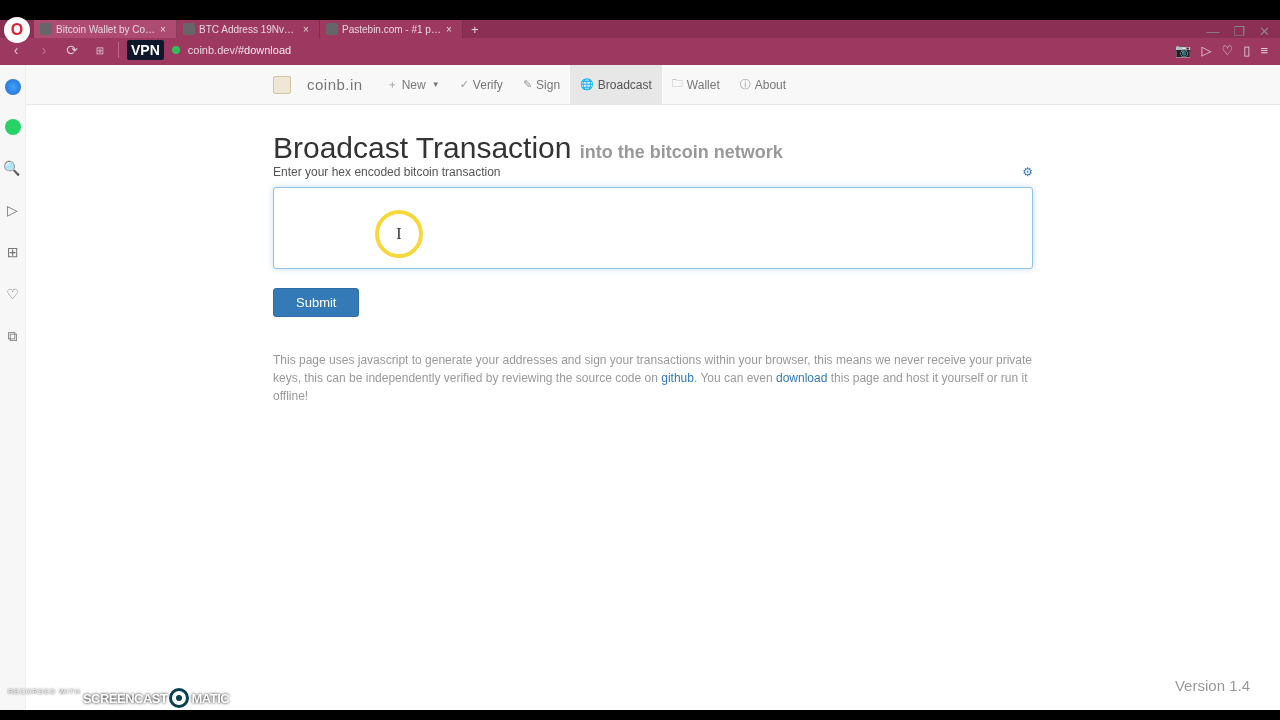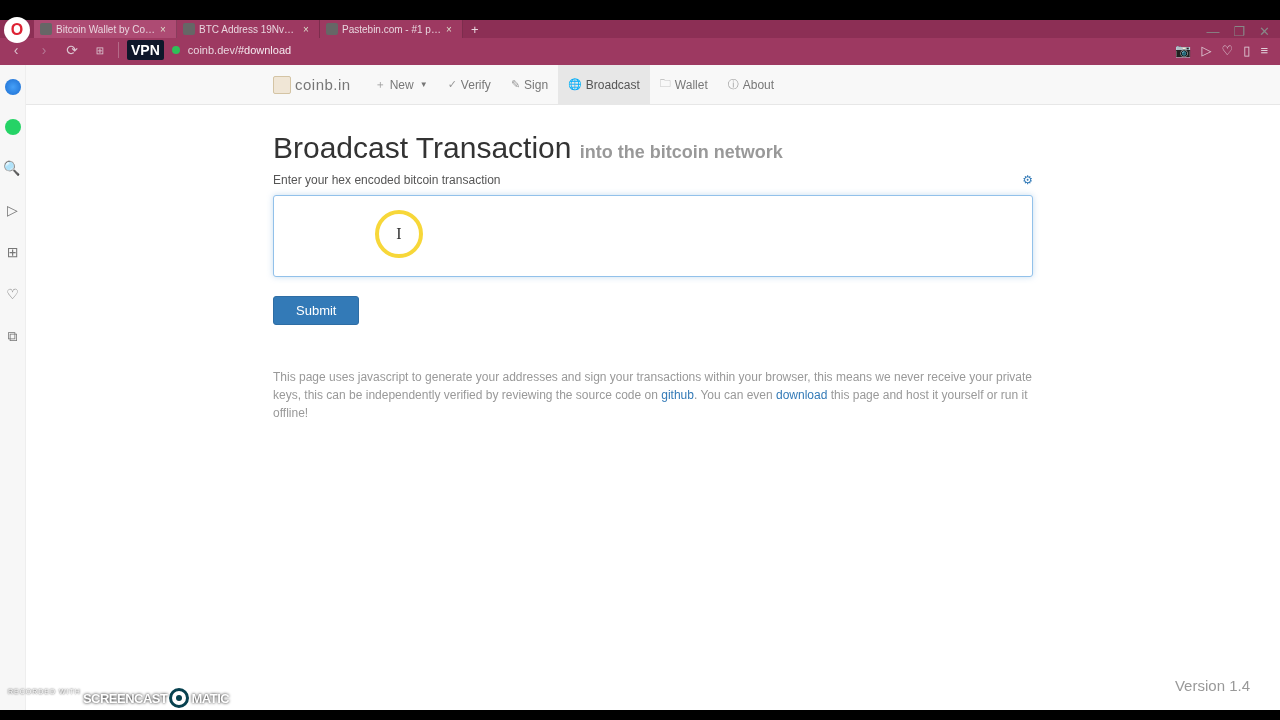--- a/index.html
+++ b/index.html
@@ -27,36 +27,36 @@
 .ri{color:#e0cfd9;font-size:13px}
 .win-ctrl{position:absolute;top:20px;right:0;display:flex;gap:14px;padding:4px 10px;z-index:5}
 .win-ctrl span{color:#888;font-size:13px}
 .left-rail{position:absolute;top:65px;left:0;width:26px;bottom:10px;background:#f7f7f7;border-right:1px solid #eee;display:flex;flex-direction:column;align-items:center;gap:24px;padding-top:14px}
 .rail-ico{width:18px;height:18px;display:flex;align-items:center;justify-content:center;color:#777;font-size:14px}
 .rail-ico.blue{background:radial-gradient(circle,#46a0f8,#1c6dd0);border-radius:50%;width:16px;height:16px}
 .rail-ico.green{background:#25d366;border-radius:50%;width:16px;height:16px}
 .main{position:absolute;top:65px;left:26px;right:0;bottom:10px;background:#fff;overflow:hidden}
 .nav{height:40px;background:#f8f8f8;border-bottom:1px solid #e7e7e7;display:flex;align-items:center;padding:0 14px}
 .site-wrap{width:760px;margin:0 auto;display:flex;align-items:center;height:100%}
-.brand{display:flex;align-items:center;gap:4px;margin-right:14px}
+.brand{display:flex;align-items:center;gap:16px;margin-right:14px}
 .brand-ico{width:18px;height:18px;background:#f0e6d6;border:1px solid #d4c4a4;border-radius:2px}
 .brand-text{color:#777;font-size:15px;letter-spacing:.5px}
 .navitem{padding:0 10px;height:40px;display:flex;align-items:center;gap:4px;font-size:12px;color:#777}
 .navitem.active{background:#e7e7e7;color:#555}
 .navicon{font-size:11px;color:#999}
 .caret{font-size:8px;margin-left:2px}
 .container{width:760px;margin:0 auto;padding-top:26px}
 .h1{font-size:30px;color:#333;font-weight:400}
 .h1 small{font-size:18px;color:#999;font-weight:700}
-.helprow{display:flex;justify-content:space-between;margin-top:8px}
+.helprow{display:flex;justify-content:space-between;margin-top:0}
 .hint{font-size:12px;color:#555}
 .gear{color:#337ab7;font-size:12px}
 .ta{width:100%;height:82px;border:1px solid #92c1ea;border-radius:3px;margin-top:8px;padding:6px;font-family:monospace;font-size:12px;resize:none;outline:none;box-shadow:0 0 6px rgba(115,170,220,.4)}
 .submit{margin-top:16px;background:#337ab7;color:#fff;border:1px solid #2e6da4;padding:6px 22px;border-radius:3px;font-size:13px}
-.disc{margin-top:43px;font-size:12px;color:#999;line-height:1.5}
+.disc{margin-top:34px;font-size:12px;color:#999;line-height:1.5}
 .disc a{color:#337ab7;text-decoration:none}
 .version{position:absolute;bottom:16px;right:30px;font-size:15px;color:#999}
 .so{position:absolute;bottom:12px;left:8px;display:flex;flex-direction:row;gap:2px;z-index:9}
 .so-rec{font-size:7px;letter-spacing:1px;color:#fff;text-shadow:0 0 2px #000}
 .so-main{display:flex;align-items:center;gap:2px}
 .so-main span{color:#fff;font-size:13px;font-weight:700;text-shadow:0 0 3px #000;letter-spacing:-.5px}
 .so-ring{width:20px;height:20px;border-radius:50%;background:#fff;border:3px solid #07414f;display:flex;align-items:center;justify-content:center}
 .so-ring::before{content:"";width:6px;height:6px;border-radius:50%;background:#07414f}
 .cursor-ring{position:absolute;top:210px;left:375px;width:48px;height:48px;border:4px solid #f7d739;border-radius:50%;display:flex;align-items:center;justify-content:center;z-index:8;pointer-events:none}
 .cursor-ring::after{content:"I";font-family:serif;color:#333;font-size:16px}

